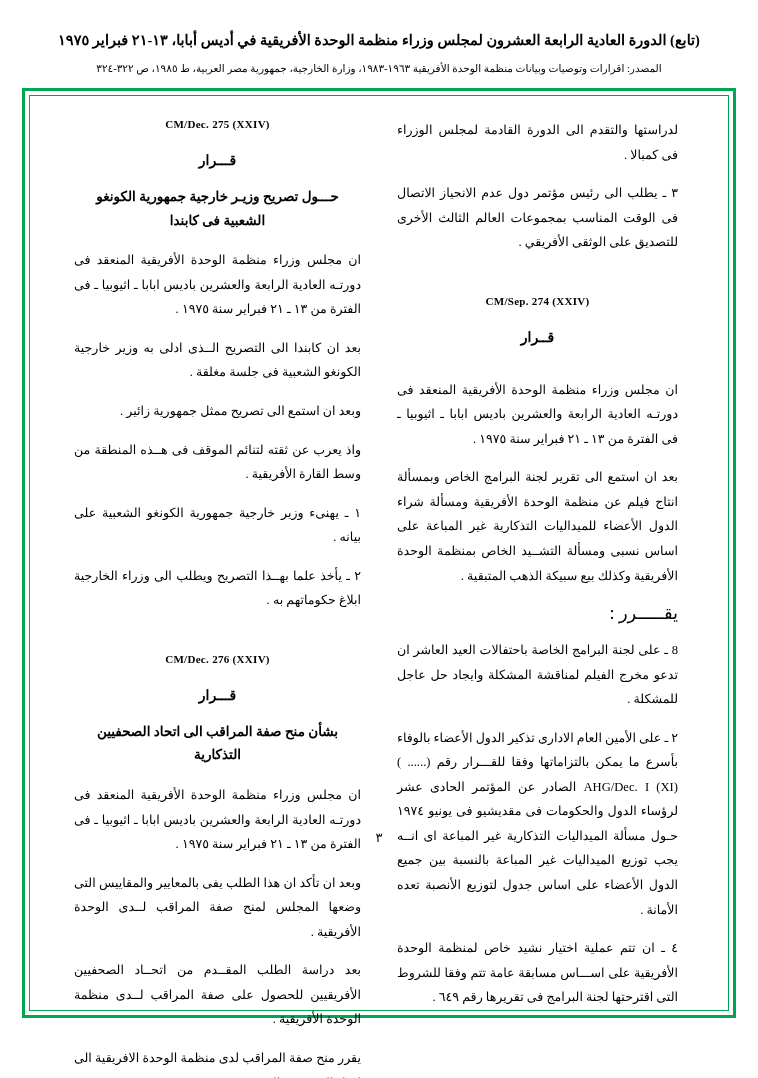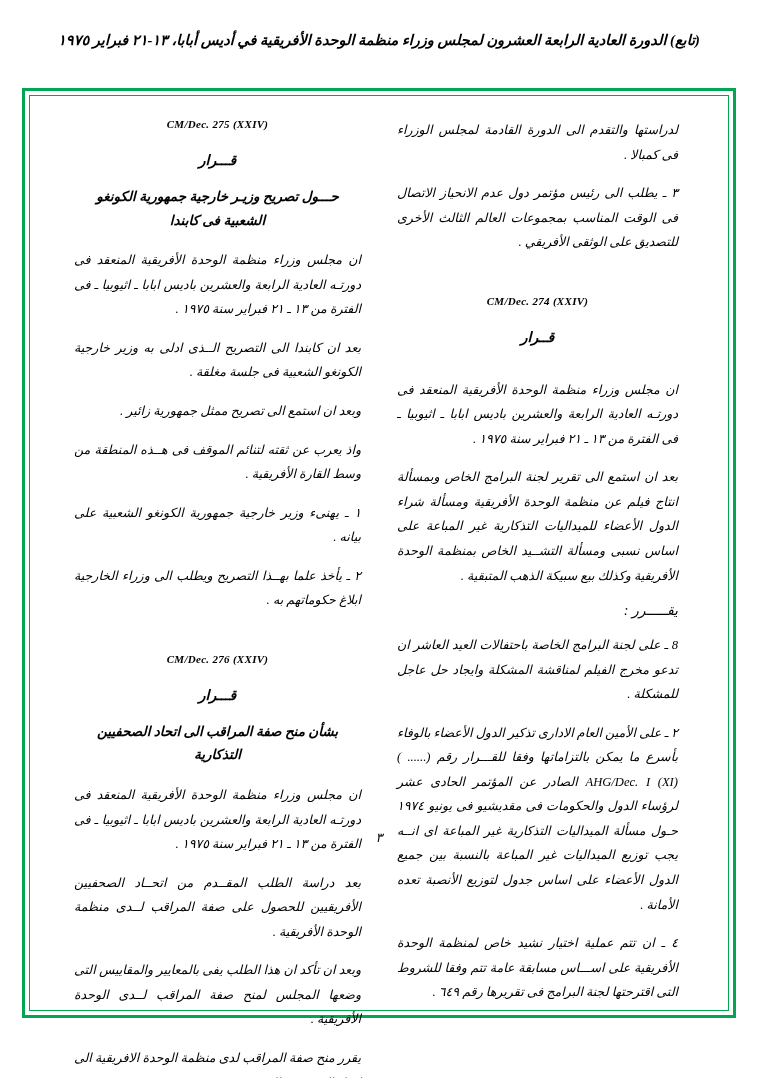--- a/index.html
+++ b/index.html
@@ -13,21 +13,20 @@
     font-family: "Liberation Serif", "DejaVu Serif", serif;
     color: #000000;
     position: relative;
     overflow: hidden;
   }
   .page {
     width: 758px;
     height: 864px;
     position: relative;
     box-sizing: border-box;
-    font-style: italic;
   }
   
   .header {
     padding: 30px 28px 0 28px;
     text-align: center;
   }
   .header-title {
     font-size: 14.5px;
     font-weight: bold;
     letter-spacing: 0px;
@@ -106,53 +105,54 @@
   p.para {
     font-size: 12.6px;
     line-height: 1.95;
     margin: 0 0 14px 0;
     text-align: justify;
     text-justify: inter-word;
   }
   .spacer-lg { height: 26px; }
   .spacer-md { height: 16px; }
   .decides {
-    font-size: 14px;
+    font-size: 18px;
     margin: 0 0 14px 0;
     letter-spacing: 2px;
   }
   .page-number {
     position: absolute;
     bottom: 18px;
     left: 0;
     right: 0;
     text-align: center;
     font-size: 13px;
   }
 </style>
 </head>
 <body>
 
 <div class="page">
 
   <div class="header">
     <div class="header-title">(تابع) الدورة العادية الرابعة العشرون لمجلس وزراء منظمة الوحدة الأفريقية في أديس أبابا، ١٣-٢١ فبراير ١٩٧٥</div>
+    <div class="header-source">المصدر: اقرارات وتوصيات وبيانات منظمة الوحدة الأفريقية ١٩٦٣-١٩٨٣، وزارة الخارجية، جمهورية مصر العربية، ط ١٩٨٥، ص ٣٢٢-٣٢٤</div>
   </div>
 
   <div class="frame">
     <div class="frame-inner">
       <div class="columns">
 
         <div class="col col-right">
           <p class="para">لدراستها والتقدم الى الدورة القادمة لمجلس الوزراء فى كمبالا .</p>
           <p class="para">٣ ـ يطلب الى رئيس مؤتمر دول عدم الانحياز الاتصال فى الوقت المناسب بمجموعات العالم الثالث الأخرى للتصديق على الوثقى الأفريقي .</p>
 
           <div class="spacer-lg"></div>
 
-          <div class="doc-id">CM/Dec. 274 (XXIV)</div>
+          <div class="doc-id">CM/Sep. 274 (XXIV)</div>
           <div class="decision-word">قــرار</div>
 
           <div class="spacer-md"></div>
 
           <p class="para">ان مجلس وزراء منظمة الوحدة الأفريقية المنعقد فى دورتـه العادية الرابعة والعشرين باديس ابابا ـ اثيوبيا ـ فى الفترة من ١٣ ـ ٢١ فبراير سنة ١٩٧٥ .</p>
           <p class="para">بعد ان استمع الى تقرير لجنة البرامج الخاص وبمسألة انتاج فيلم عن منظمة الوحدة الأفريقية ومسألة شراء الدول الأعضاء للميداليات التذكارية غير المباعة على اساس نسبى ومسألة التشــيد الخاص بمنظمة الوحدة الأفريقية وكذلك بيع سبيكة الذهب المتبقية .</p>
 
           <div class="decides">يقـــــرر :</div>
 
           <p class="para">8 ـ على لجنة البرامج الخاصة باحتفالات العيد العاشر ان تدعو مخرج الفيلم لمناقشة المشكلة وايجاد حل عاجل للمشكلة .</p>
@@ -173,22 +173,22 @@
           <p class="para">١ ـ يهنىء وزير خارجية جمهورية الكونغو الشعبية على بيانه .</p>
           <p class="para">٢ ـ يأخذ علما بهــذا التصريح ويطلب الى وزراء الخارجية ابلاغ حكوماتهم به .</p>
 
           <div class="spacer-lg"></div>
 
           <div class="doc-id">CM/Dec. 276 (XXIV)</div>
           <div class="decision-word">قـــرار</div>
           <div class="subject">بشأن منح صفة المراقب الى اتحاد الصحفيين التذكارية</div>
 
           <p class="para">ان مجلس وزراء منظمة الوحدة الأفريقية المنعقد فى دورتـه العادية الرابعة والعشرين باديس ابابا ـ اثيوبيا ـ فى الفترة من ١٣ ـ ٢١ فبراير سنة ١٩٧٥ .</p>
+          <p class="para">وبعد ان تأكد ان هذا الطلب يفى بالمعايير والمقاييس التى وضعها المجلس لمنح صفة المراقب لــدى الوحدة الأفريقية .</p>
           <p class="para">بعد دراسة الطلب المقــدم من اتحــاد الصحفيين الأفريقيين للحصول على صفة المراقب لــدى منظمة الوحدة الأفريقية .</p>
-          <p class="para">وبعد ان تأكد ان هذا الطلب يفى بالمعايير والمقاييس التى وضعها المجلس لمنح صفة المراقب لــدى الوحدة الأفريقية .</p>
           <p class="para">يقرر منح صفة المراقب لدى منظمة الوحدة الافريقية الى اتحاد الصحفيين الافريقيين .</p>
         </div>
 
       </div>
     </div>
   </div>
 
   <div class="page-number">٣</div>
 
 </div>

